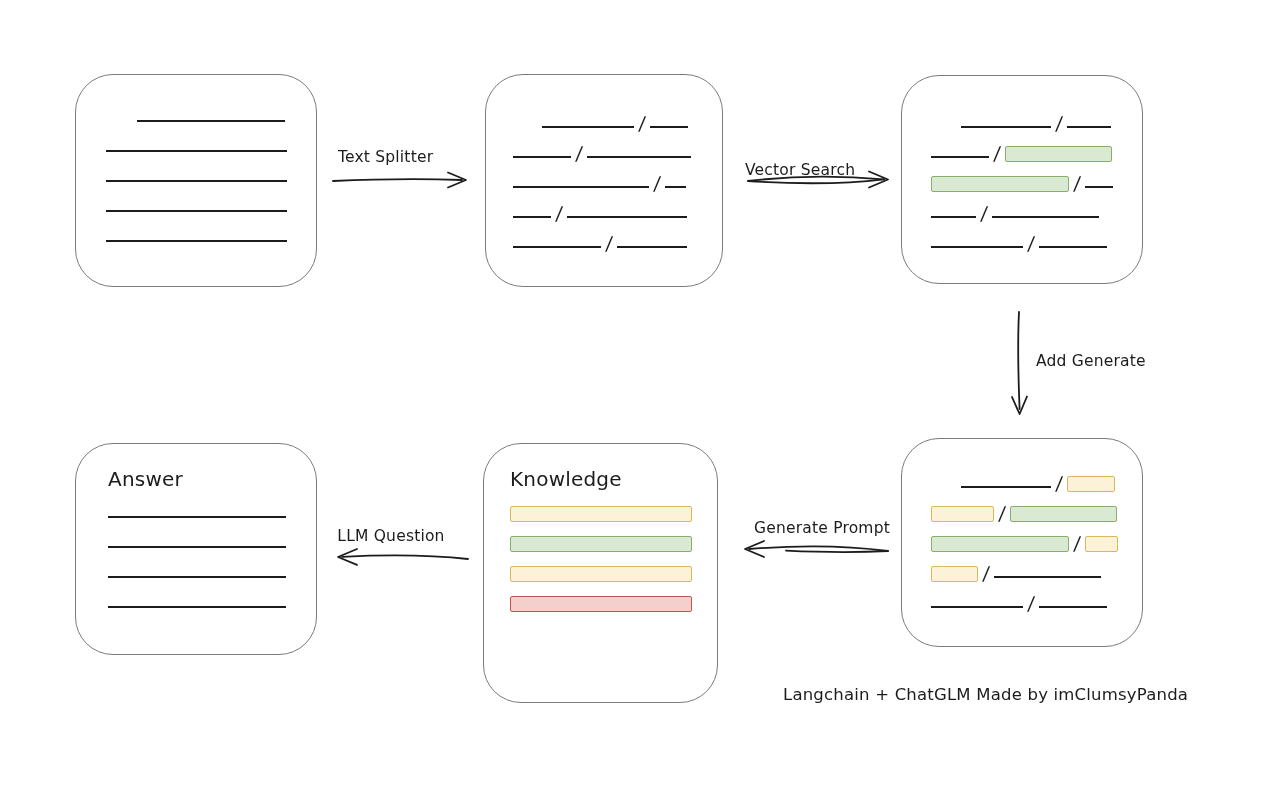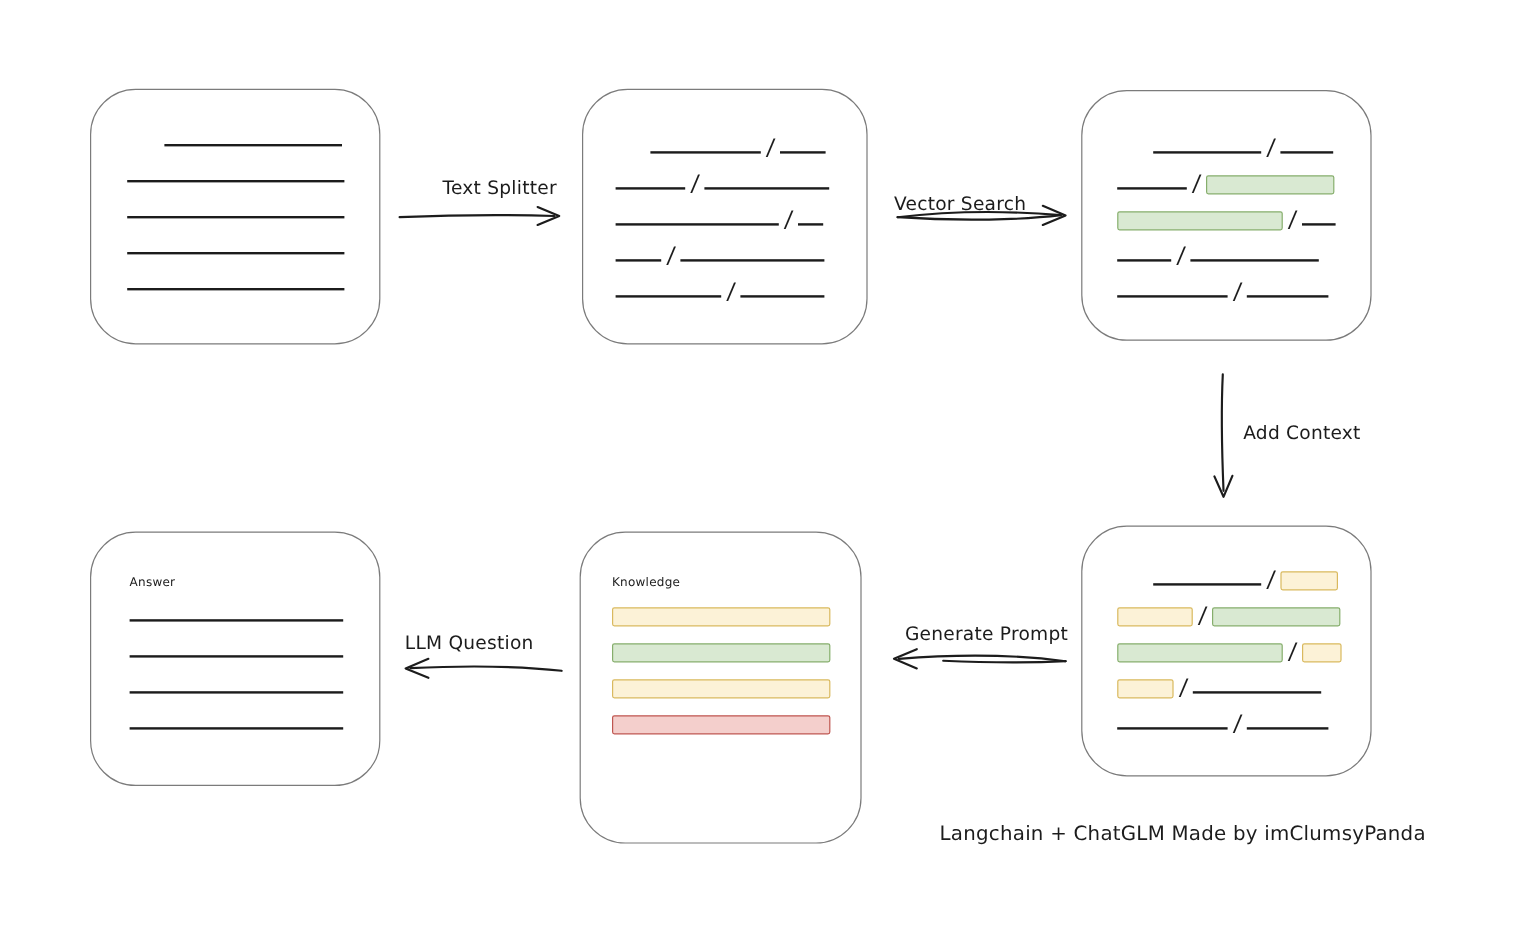--- a/index.html
+++ b/index.html
@@ -20,26 +20,26 @@
   #box-prompt  { left:483px; top:443px; width:235px; height:260px; padding:20px 0 0 26px; }
   #box-answer  { left:75px;  top:443px; width:242px; height:212px; padding:20px 0 0 32px; }
 
   .row { display:flex; align-items:flex-end; height:30px; }
   .seg-line  { height:0; border-bottom:2px solid #1c1c1c; margin-bottom:6px; flex:0 0 auto; }
   .seg-gap   { height:1px; flex:0 0 auto; }
   .seg-slash { font-size:19px; line-height:1; margin:0 5px 1px 5px; flex:0 0 auto;
                transform:skewX(-6deg); font-weight:500; }
   .seg-bar   { height:16px; margin-bottom:2px; border-radius:2px; box-sizing:border-box;
                border:1.5px solid; flex:0 0 auto; }
-  .seg-text  { font-size:10px; margin-bottom:3px; letter-spacing:0.2px; flex:0 0 auto; }
+  .seg-text  { font-size:20px; margin-bottom:3px; letter-spacing:0.2px; flex:0 0 auto; }
 
   .arrow-label {
     position:absolute; font-size:15.5px; letter-spacing:0.2px; white-space:nowrap;
   }
-  #label-text-splitter   { left:338px;  top:148px; width:126px; text-align:right; }
+  #label-text-splitter   { left:338px;  top:148px; width:126px; text-align:left; }
   #label-vector-search   { left:745px;  top:161px; width:130px; }
   #label-add-context     { left:1036px; top:352px; }
   #label-generate-prompt { left:738px;  top:519px; width:152px; text-align:right; }
   #label-llm-response    { left:330px;  top:527px; width:122px; text-align:center; }
 
   .caption {
     position:absolute; left:783px; top:685px; font-size:16.5px;
     letter-spacing:0.2px; white-space:nowrap;
   }
   svg.arrows { position:absolute; left:0; top:0; pointer-events:none; }
@@ -206,19 +206,19 @@
       <path d="M764,541 L745,549 L764,557"></path>
     </g>
     <g>
       <path d="M468,559 C428,554.6 386,554.6 342,556.8"></path>
       <path d="M357,549 L338,557 L357,564.8"></path>
     </g>
   </svg>
 
   <div class="arrow-label" id="label-text-splitter">Text Splitter</div>
   <div class="arrow-label" id="label-vector-search">Vector Search</div>
-  <div class="arrow-label" id="label-add-context">Add Context</div>
+  <div class="arrow-label" id="label-add-context">Add Generate</div>
   <div class="arrow-label" id="label-generate-prompt">Generate Prompt</div>
   <div class="arrow-label" id="label-llm-response">LLM Question</div>
 
   <div class="caption">Langchain + ChatGLM Made by imClumsyPanda</div>
 
 </div>
 
 </body></html>

